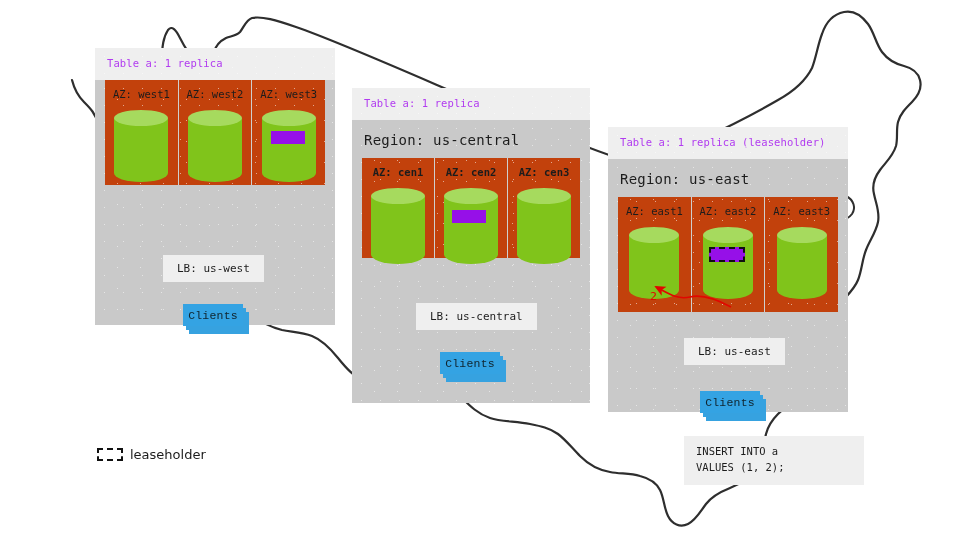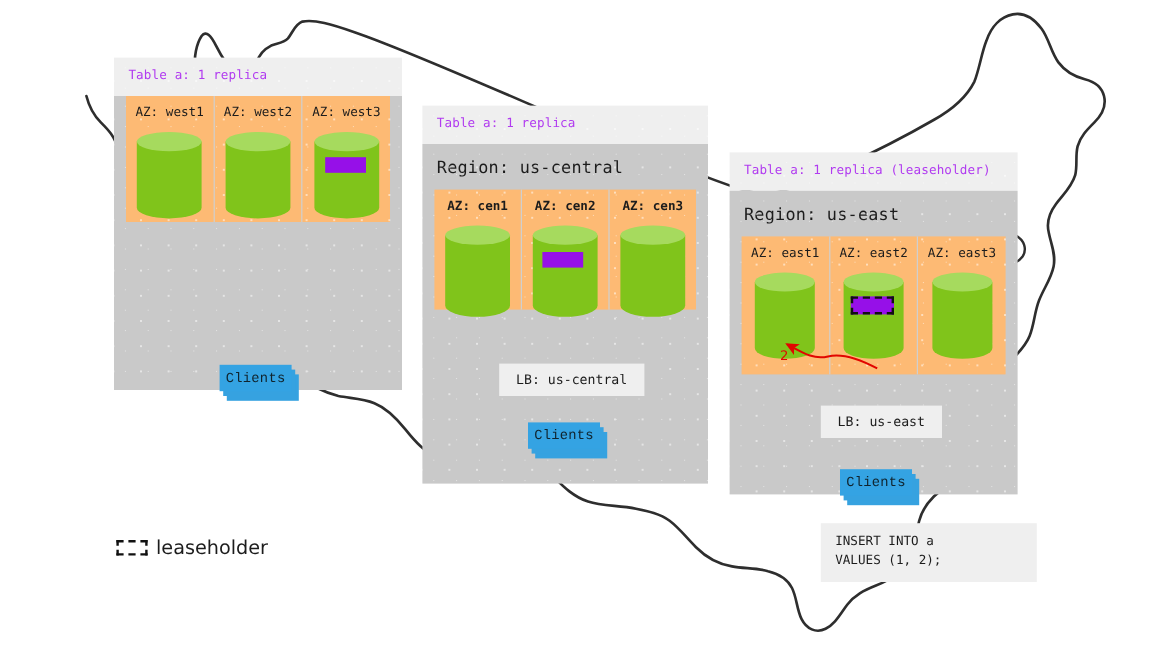--- a/index.html
+++ b/index.html
@@ -33,21 +33,21 @@
     position:relative;
   }
   .region-title{
     font-size:14px;
     color:#1c1c1c;
     padding:12px 0 10px 12px;
     letter-spacing:0.2px;
   }
   .az-row{
     display:flex;
-    background:#fdba74;
+    background:#c2410c;
     margin:0 10px;
     box-sizing:border-box;
   }
   .az{
     flex:1 1 0;
     position:relative;
     box-sizing:border-box;
     border-right:1px solid #cfcfcf;
     padding:8px 0 12px 0;
     display:flex;
@@ -124,21 +124,21 @@
   
   .legend{position:absolute;display:flex;align-items:center;gap:7px;}
   .legend-swatch{
     width:26px;height:13px;
     border:2px dashed #111111;
     box-sizing:border-box;
     background:transparent;
   }
   .legend-label{
     font-family:"DejaVu Sans", sans-serif;
-    font-size:16px;color:#1c1c1c;
+    font-size:13px;color:#1c1c1c;
   }
 
   
   #arrow-layer{position:absolute;left:0;top:0;width:960px;height:540px;pointer-events:none;}
   .arrow-num{
     position:absolute;
     color:#e10600;
     font-size:11px;
     font-family:"DejaVu Sans", sans-serif;
   }
@@ -225,20 +225,21 @@
         <div class="az">
           <div class="az-label">AZ: west3</div>
           <div class="cyl" style="width:54px;height:72px;">
             <div class="cyl-body" style="top:8px;width:54px;height:64px;"></div>
             <div class="cyl-top" style="width:54px;height:16px;"></div>
             <div class="replica" style="left:9px;top:21px;width:34px;height:13px;"></div>
           </div>
         </div>
       </div>
 
+      <div class="lb" style="left:68px;top:175px;">LB: us-west</div>
 
       <div class="clients" style="left:88px;top:224px;width:70px;height:34px;">
         <div class="sheet" style="left:6px;top:8px;width:60px;height:22px;"></div>
         <div class="sheet" style="left:3px;top:4px;width:60px;height:22px;"></div>
         <div class="sheet front" style="left:0px;top:0px;width:60px;height:22px;">Clients</div>
       </div>
     </div>
   </div>
 
   <div class="region" style="left:352px;top:88px;width:238px;">

